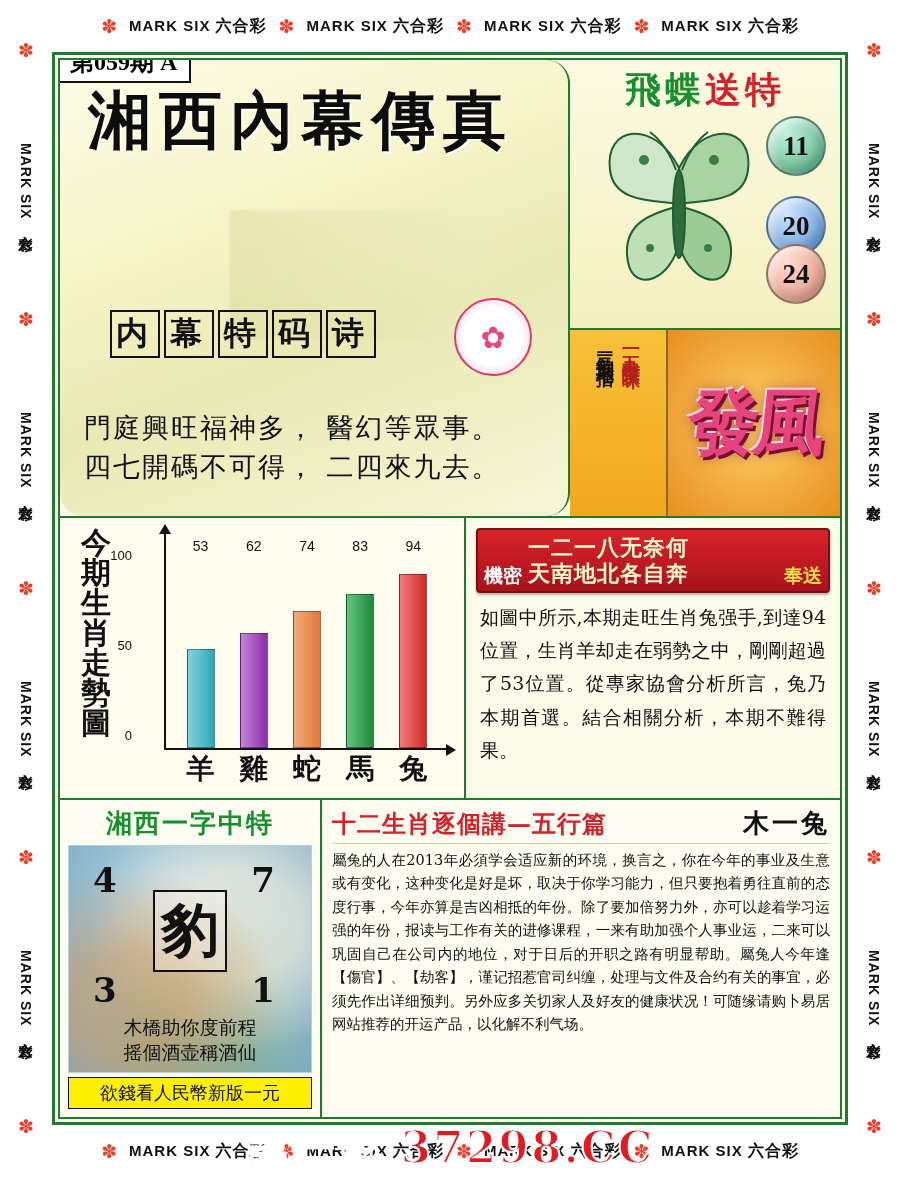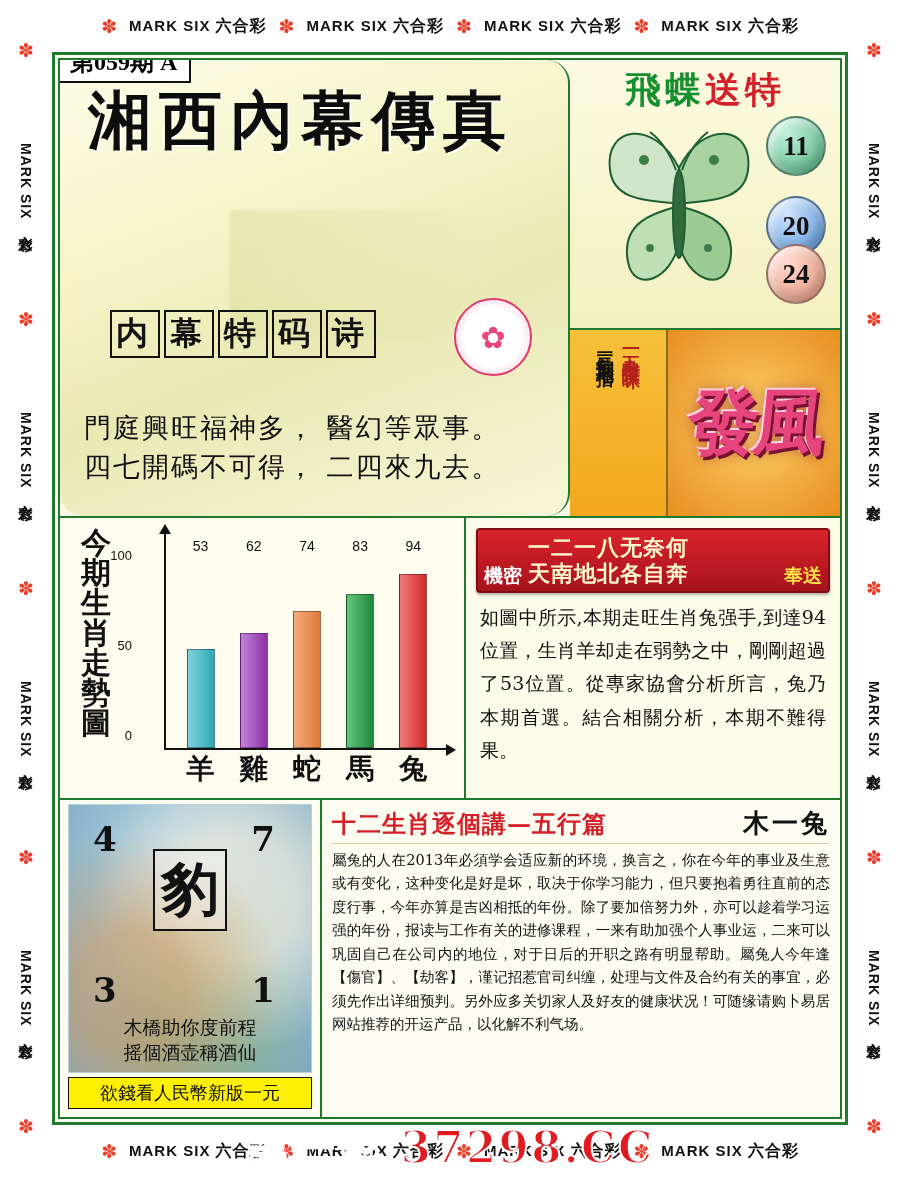--- a/index.html
+++ b/index.html
@@ -554,20 +554,21 @@
               <div>奉送</div>
             </div>
           </div>
           <div class="analysis">如圖中所示,本期走旺生肖兔强手,到達94位置，生肖羊却走在弱勢之中，剛剛超過了53位置。從專家協會分析所言，兔乃本期首選。結合相關分析，本期不難得果。</div>
         </div>
       </div>
 
       <div class="bottom-sec">
 
         <div class="bl">
+          <div class="bl-title">湘西一字中特</div>
           <div class="pic-area">
             <div class="dragon"></div>
             <div class="num-tl">4</div>
             <div class="num-tr">7</div>
             <div class="num-bl">3</div>
             <div class="num-br">1</div>
             <div class="center-char">豹</div>
             <div class="bl-verse">
               <div>木橋助你度前程</div>
               <div>摇個酒壶稱酒仙</div>

